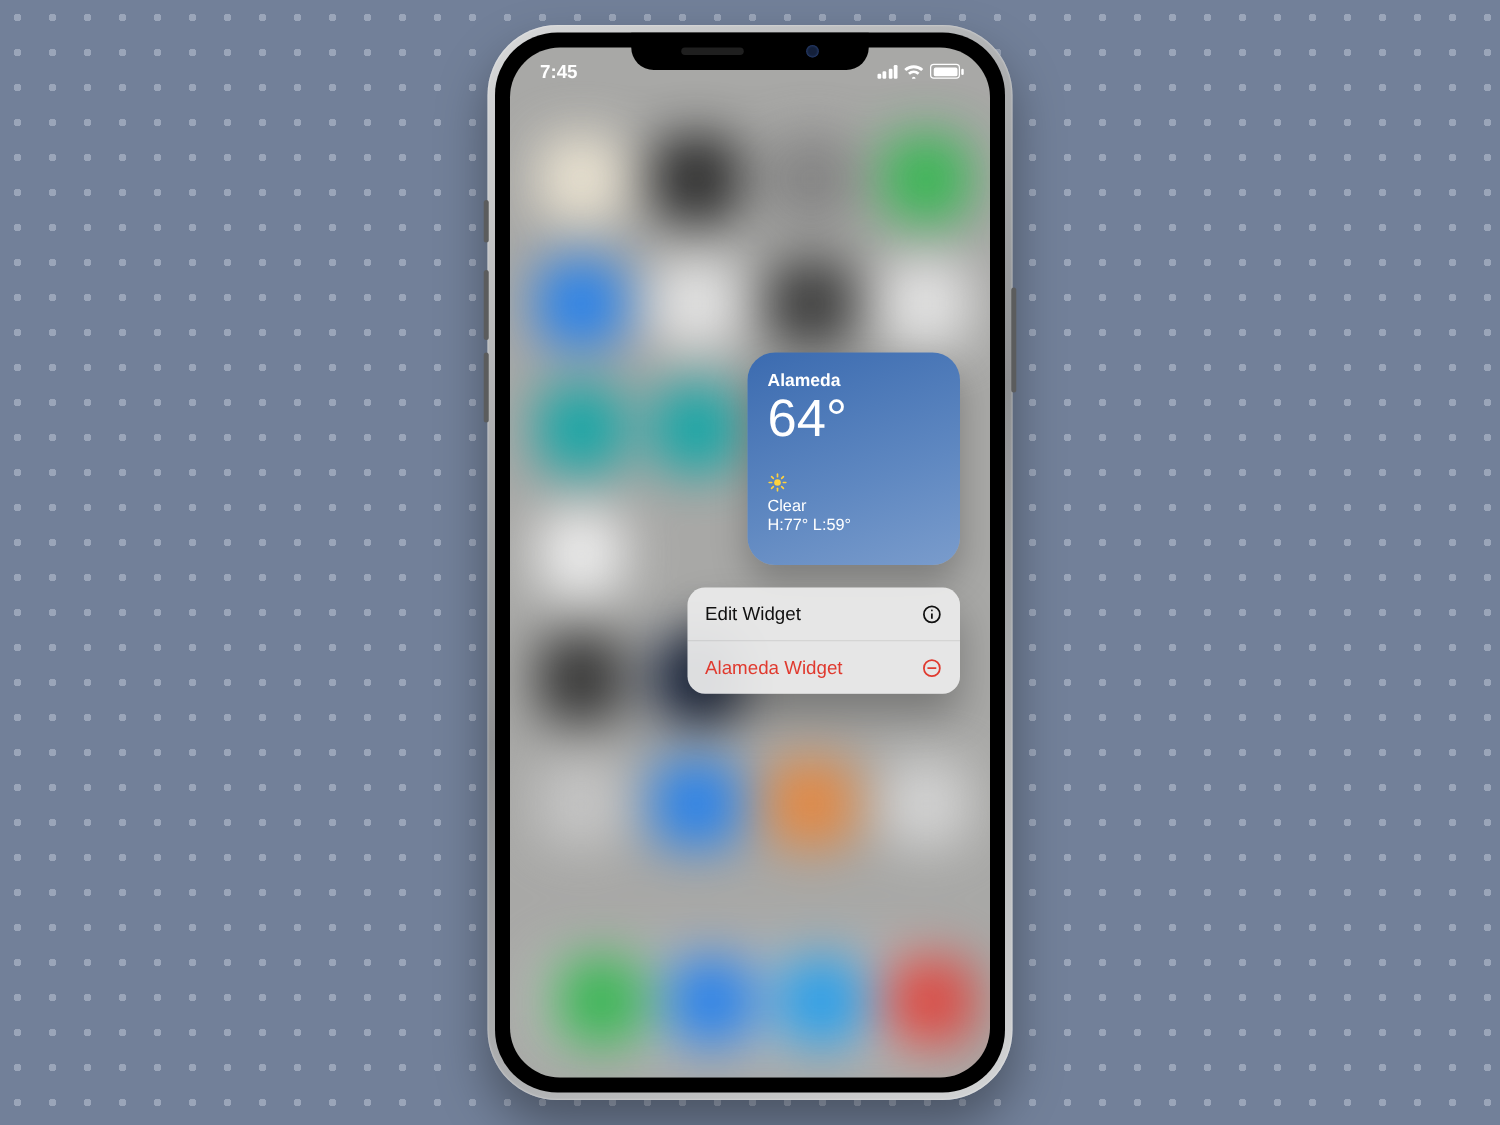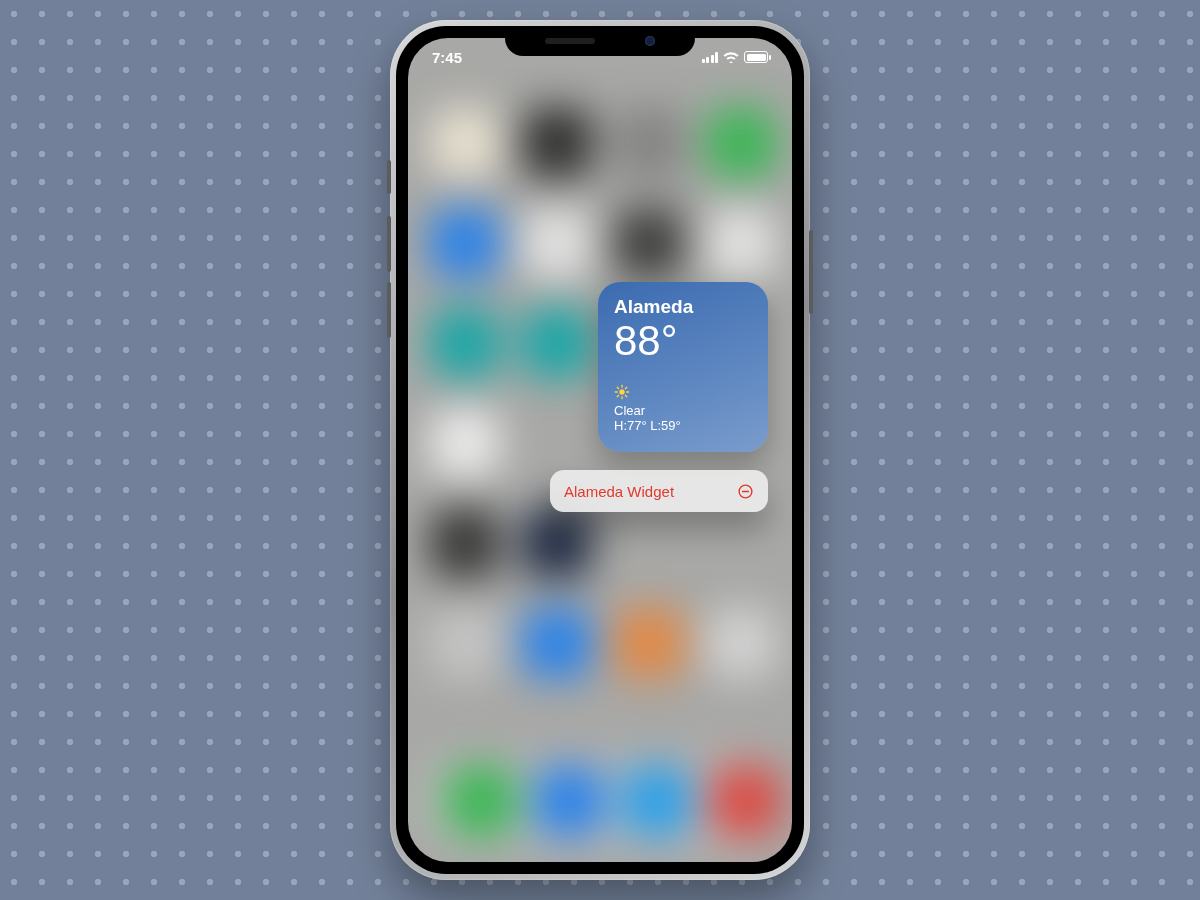--- a/index.html
+++ b/index.html
@@ -61,21 +61,21 @@
   .batt i{position:absolute;inset:1.5px;background:#fff;border-radius:1.5px}
   
   .widget{
     position:absolute; top:244px; right:24px;
     width:170px; height:170px; border-radius:22px;
     background:linear-gradient(160deg,#3b6bb0 0%, #5f88c1 60%, #7a9ccc 100%);
     color:#fff; padding:14px 16px;
     box-shadow:0 14px 28px rgba(0,0,0,.25);
     z-index:20;
   }
-  .widget .loc{font-size:19px;font-weight:600}
+  .widget .loc{font-size:14px;font-weight:600}
   .widget .temp{font-size:42px;font-weight:300;line-height:1;margin-top:2px}
   .widget .sun{margin-top:22px;font-size:14px}
   .widget .cond{font-size:13px;margin-top:0}
   .widget .hilo{font-size:13px}
   
   .menu{
     position:absolute; top:432px; right:24px;
     width:218px; border-radius:14px; overflow:hidden;
     background:rgba(236,236,236,.92);
     box-shadow:0 18px 32px rgba(0,0,0,.28);
@@ -164,21 +164,21 @@
                 </svg>
             </span>
             <span class="batt">
                 <i></i>
               </span>
           </span>
         </div>
 
         <div class="widget">
           <div class="loc">Alameda</div>
-          <div class="temp">88°</div>
+          <div class="temp">64°</div>
           <div class="sun">
             <svg width="16" height="16" viewBox="0 0 24 24">
                 <g fill="#ffd23e">
                   <circle cx="12" cy="12" r="4"></circle>
                   <g stroke="#ffd23e" stroke-width="2" stroke-linecap="round">
                     <line x1="12" y1="2" x2="12" y2="5"></line>
                     <line x1="12" y1="19" x2="12" y2="22"></line>
                     <line x1="2" y1="12" x2="5" y2="12"></line>
                     <line x1="19" y1="12" x2="22" y2="12"></line>
                     <line x1="4.9" y1="4.9" x2="7" y2="7"></line>
@@ -187,20 +187,30 @@
                     <line x1="17" y1="7" x2="19.1" y2="4.9"></line>
                   </g>
                 </g>
               </svg>
           </div>
           <div class="cond">Clear</div>
           <div class="hilo">H:77° L:59°</div>
         </div>
 
         <div class="menu">
+          <div class="row">
+            <span class="mi">Edit Widget</span>
+            <span class="iconbox">
+              <svg width="17" height="17" viewBox="0 0 24 24" fill="none" stroke="#111" stroke-width="2">
+                  <circle cx="12" cy="12" r="9"></circle>
+                  <line x1="12" y1="11" x2="12" y2="17"></line>
+                  <circle cx="12" cy="7.5" r="1" fill="#111" stroke="none"></circle>
+                </svg>
+            </span>
+          </div>
           <div class="row remove">
             <span class="mi">Alameda Widget</span>
             <span class="iconbox">
               <svg width="17" height="17" viewBox="0 0 24 24" fill="none" stroke="#e03a2f" stroke-width="2">
                   <circle cx="12" cy="12" r="9"></circle>
                   <line x1="7" y1="12" x2="17" y2="12"></line>
                 </svg>
             </span>
           </div>
         </div>

